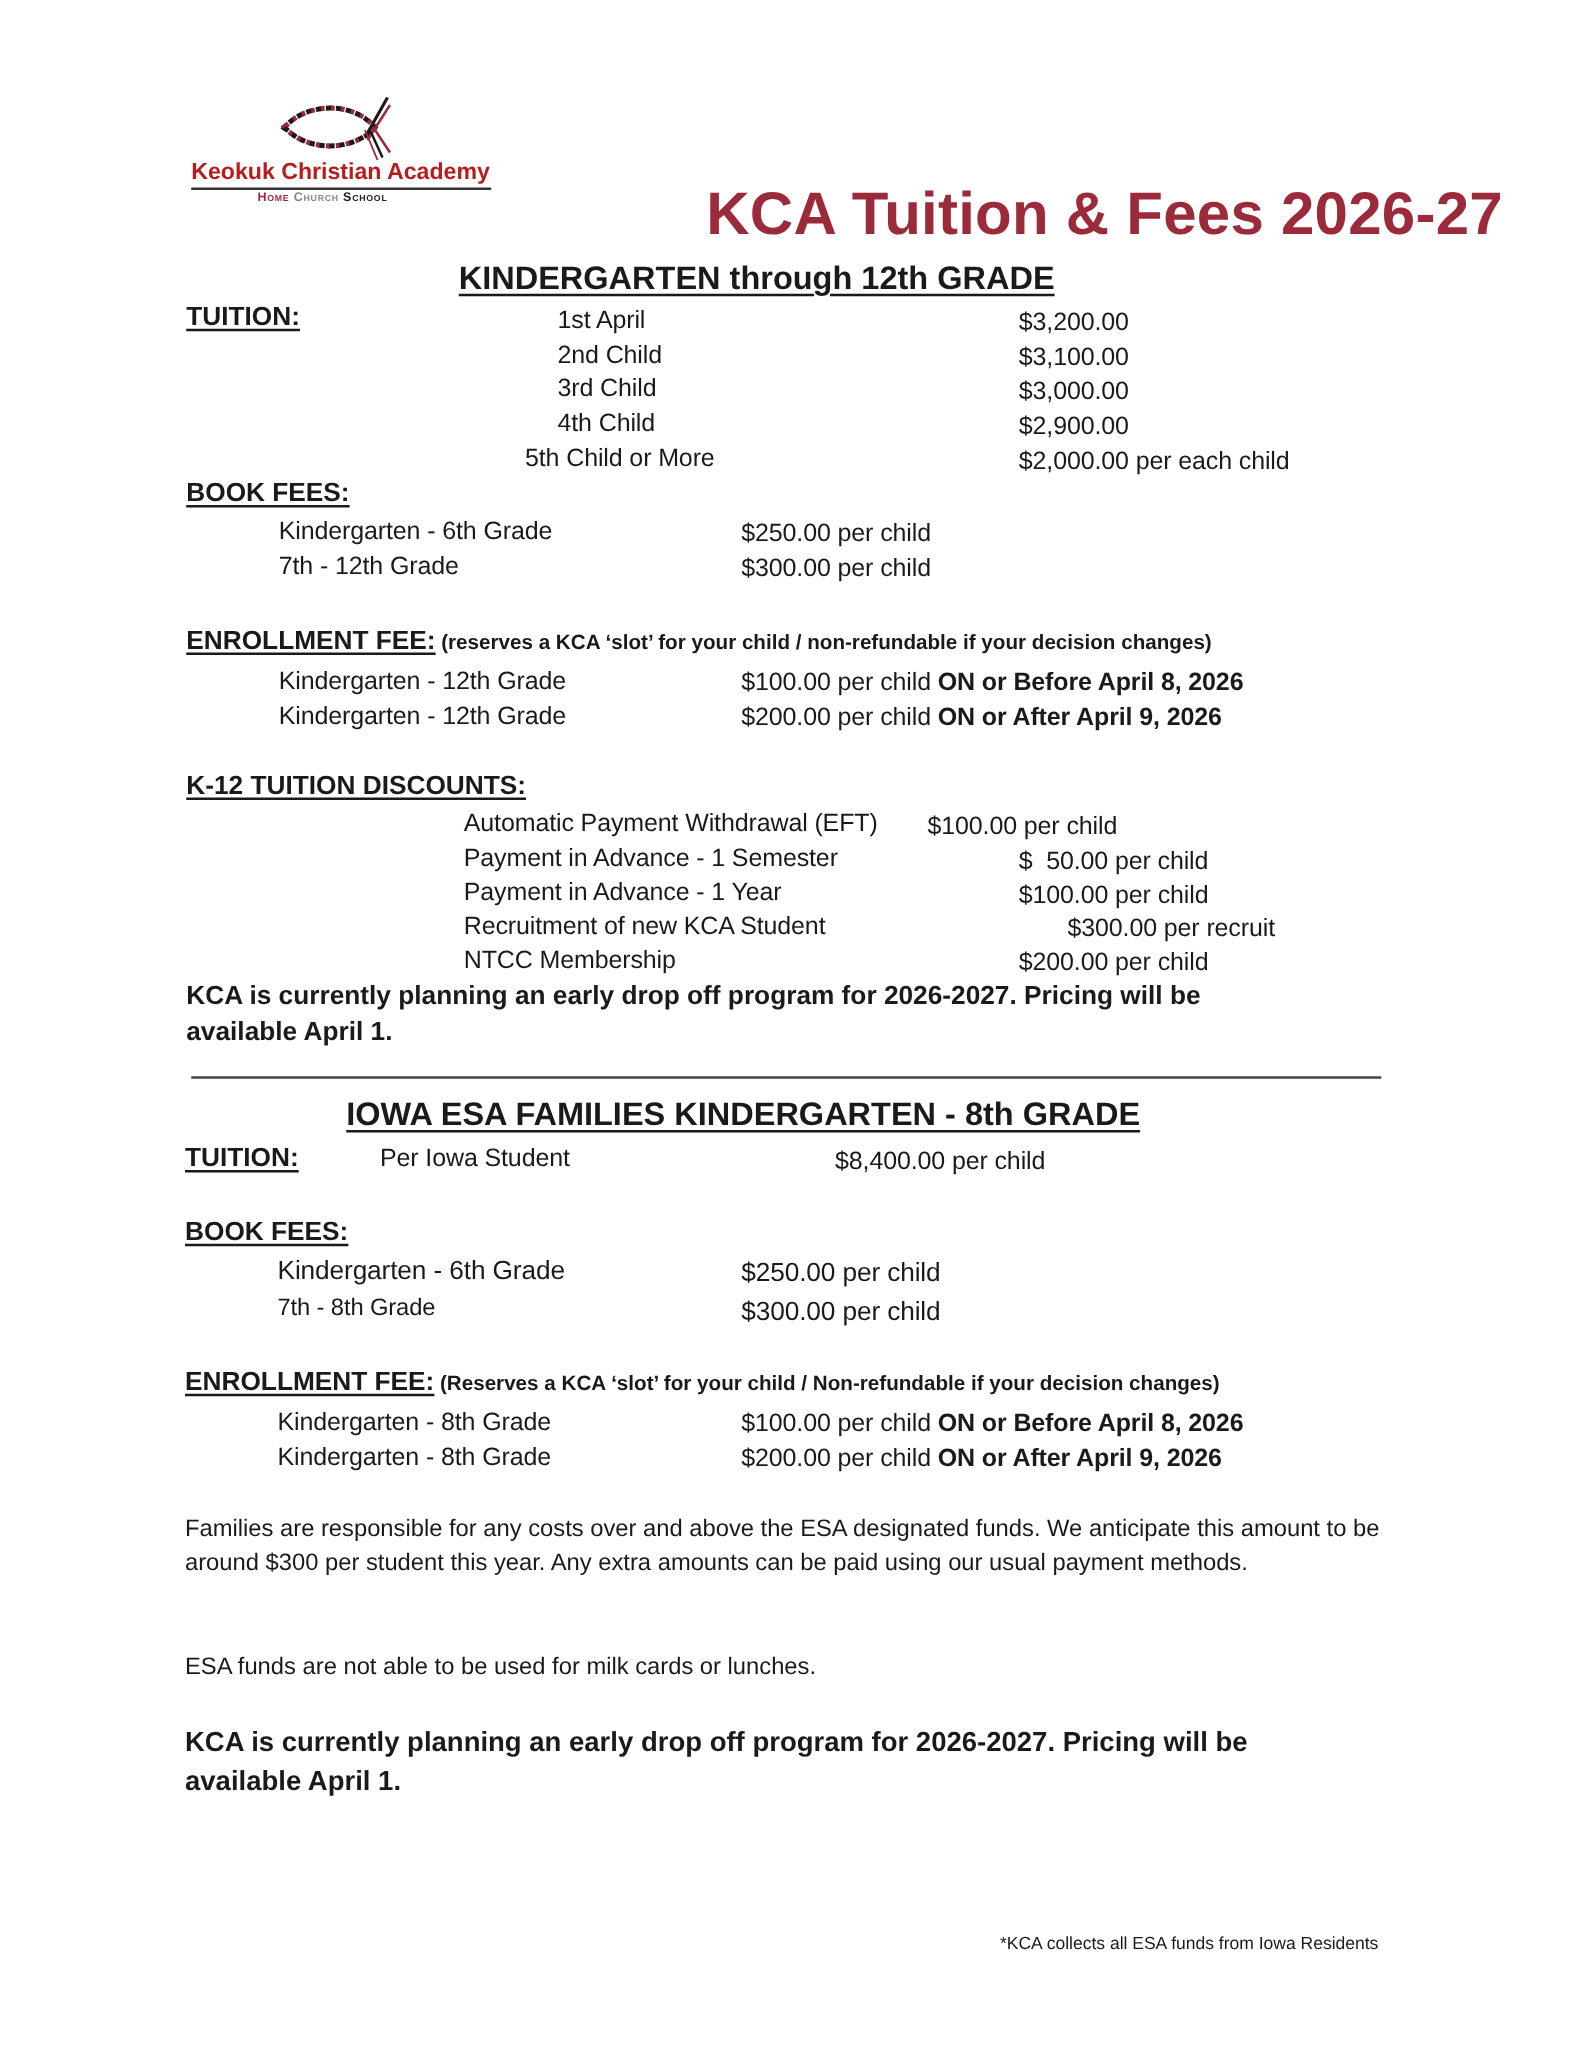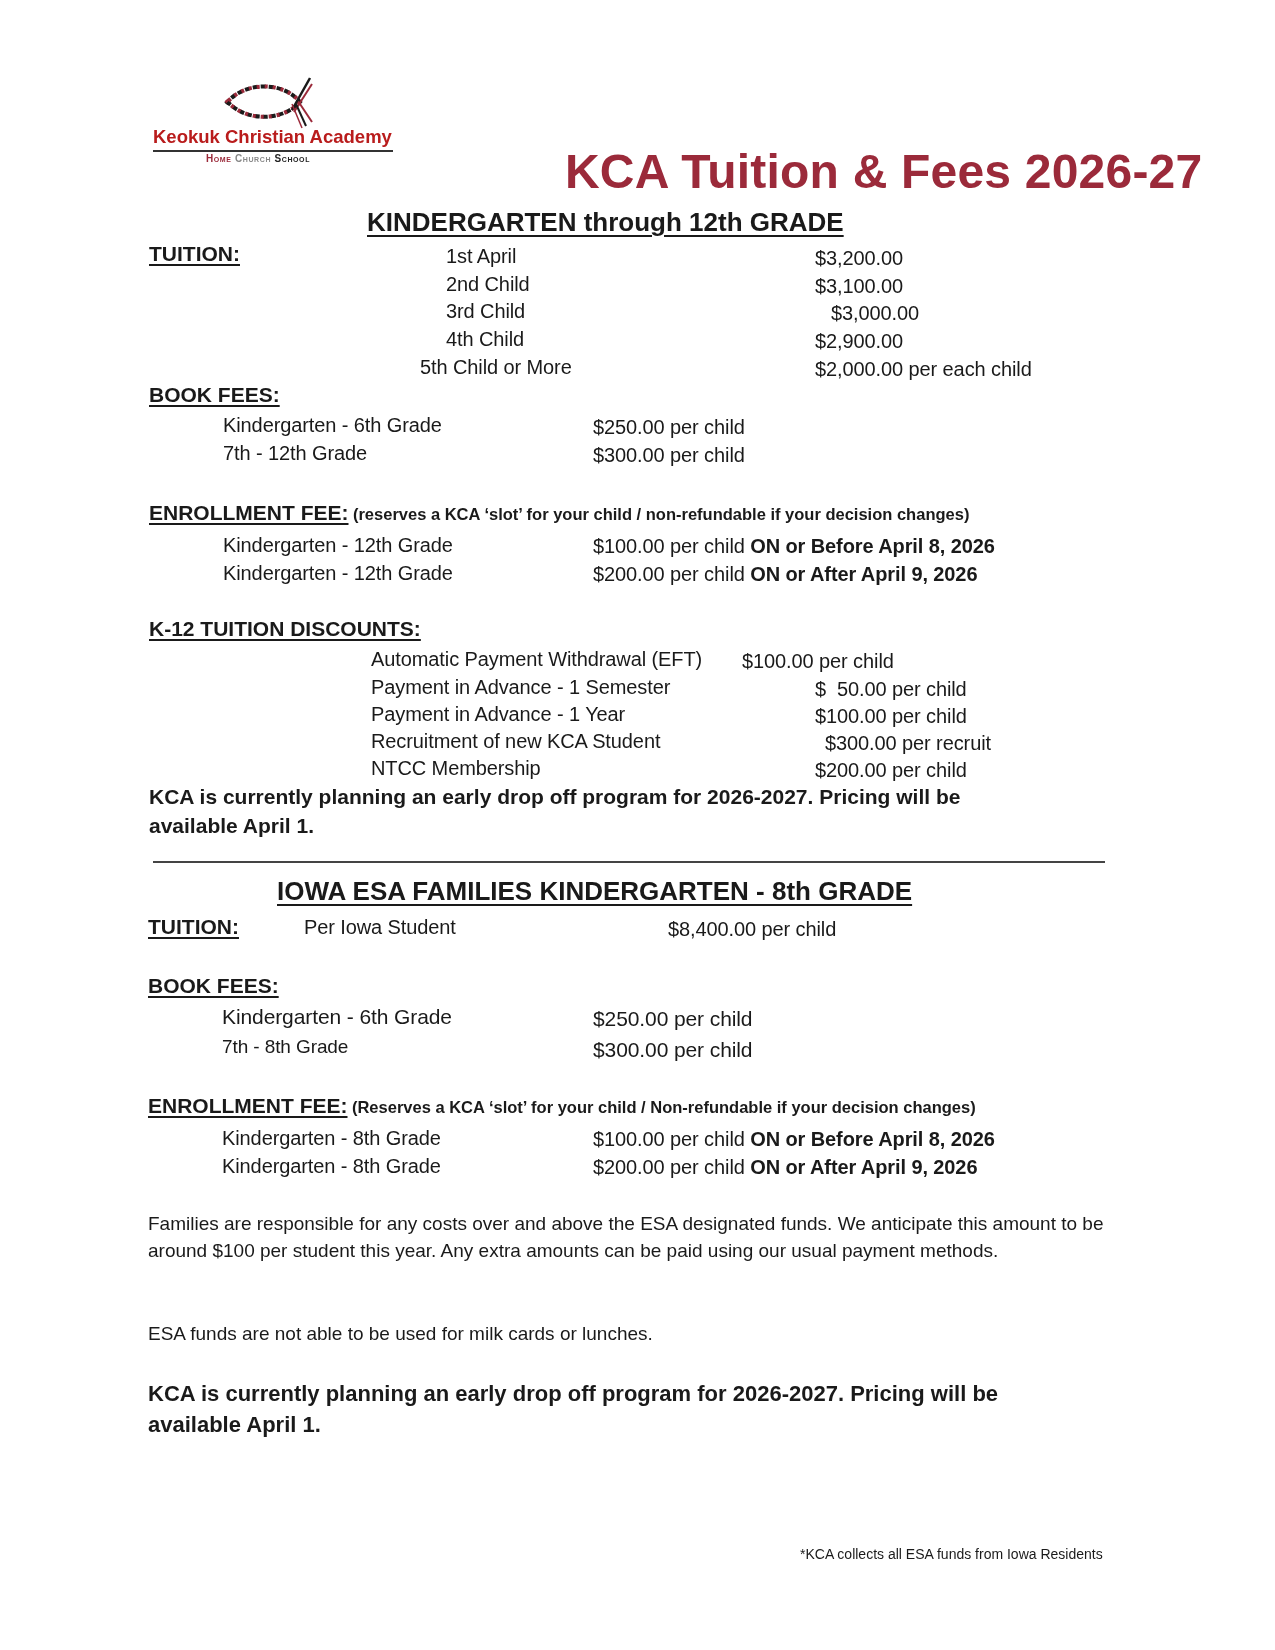--- a/index.html
+++ b/index.html
@@ -46,21 +46,21 @@
 <section>
   <div class="abs heading" style="left:367px; top:207px;">KINDERGARTEN through 12th GRADE</div>
 
   <div class="abs label" style="left:149px; top:242px;">TUITION:</div>
   <div>
     <div class="abs reg" style="left:446px; top:245px;">1st April</div>
     <div class="abs reg" style="left:815px; top:247px;">$3,200.00</div>
     <div class="abs reg" style="left:446px; top:273px;">2nd Child</div>
     <div class="abs reg" style="left:815px; top:275px;">$3,100.00</div>
     <div class="abs reg" style="left:446px; top:300px;">3rd Child</div>
-    <div class="abs reg" style="left:815px; top:302px;margin-left:16px;">$3,000.00</div>
+    <div class="abs reg" style="left:815px; top:302px;">$3,000.00</div>
     <div class="abs reg" style="left:446px; top:328px;">4th Child</div>
     <div class="abs reg" style="left:815px; top:330px;">$2,900.00</div>
     <div class="abs reg" style="left:420px; top:356px;">5th Child or More</div>
     <div class="abs reg" style="left:815px; top:358px;">$2,000.00 per each child</div>
   </div>
 
   <div class="abs label" style="left:149px; top:383px;">BOOK FEES:</div>
   <div>
     <div class="abs reg" style="left:223px; top:414px;">Kindergarten - 6th Grade</div>
     <div class="abs reg" style="left:593px; top:416px;">$250.00 per child</div>
@@ -87,21 +87,21 @@
 
   <div class="abs label" style="left:149px; top:617px;">K-12 TUITION DISCOUNTS:</div>
   <div>
     <div class="abs reg" style="left:371px; top:648px;">Automatic Payment Withdrawal (EFT)</div>
     <div class="abs reg" style="left:742px; top:650px;">$100.00 per child</div>
     <div class="abs reg" style="left:371px; top:676px;">Payment in Advance - 1 Semester</div>
     <div class="abs reg" style="left:815px; top:678px; white-space:pre;">$  50.00 per child</div>
     <div class="abs reg" style="left:371px; top:703px;">Payment in Advance - 1 Year</div>
     <div class="abs reg" style="left:815px; top:705px;">$100.00 per child</div>
     <div class="abs reg" style="left:371px; top:730px;">Recruitment of new KCA Student</div>
-    <div class="abs reg" style="left:825px; top:732px;">$300.00 per recruit</div>
+    <div class="abs reg" style="left:854px; top:732px;">$300.00 per recruit</div>
     <div class="abs reg" style="left:371px; top:757px;">NTCC Membership</div>
     <div class="abs reg" style="left:815px; top:759px;">$200.00 per child</div>
   </div>
 
   <div class="abs note" style="left:149px; top:782px; width:900px;">KCA is currently planning an early drop off program for 2026-2027. Pricing will be available April 1.</div>
 </section>
 
 <div class="hr" style="left:153px; top:861px; width:952px;"></div>
 
 <section>
@@ -129,18 +129,18 @@
       <span>$100.00 per child</span>
       <b>ON or Before April 8, 2026</b>
     </div>
     <div class="abs reg" style="left:222px; top:1155px;">Kindergarten - 8th Grade</div>
     <div class="abs reg" style="left:593px; top:1156px;">
       <span>$200.00 per child</span>
       <b>ON or After April 9, 2026</b>
     </div>
   </div>
 
-  <div class="abs para" style="left:148px; top:1210px; width:975px;">Families are responsible for any costs over and above the ESA designated funds. We anticipate this amount to be around $100 per student this year. Any extra amounts can be paid using our usual payment methods.</div>
+  <div class="abs para" style="left:148px; top:1210px; width:975px;">Families are responsible for any costs over and above the ESA designated funds. We anticipate this amount to be around $300 per student this year. Any extra amounts can be paid using our usual payment methods.</div>
   <div class="abs para" style="left:148px; top:1320px;">ESA funds are not able to be used for milk cards or lunches.</div>
   <div class="abs note" style="left:148px; top:1378px; width:920px; font-size:22px; line-height:31px;">KCA is currently planning an early drop off program for 2026-2027.  Pricing will be available April 1.</div>
 </section>
 
 <div class="abs" style="left:800px; top:1546px; font-size:14px;">*KCA collects all ESA funds from Iowa Residents</div>
 
 </body></html>

